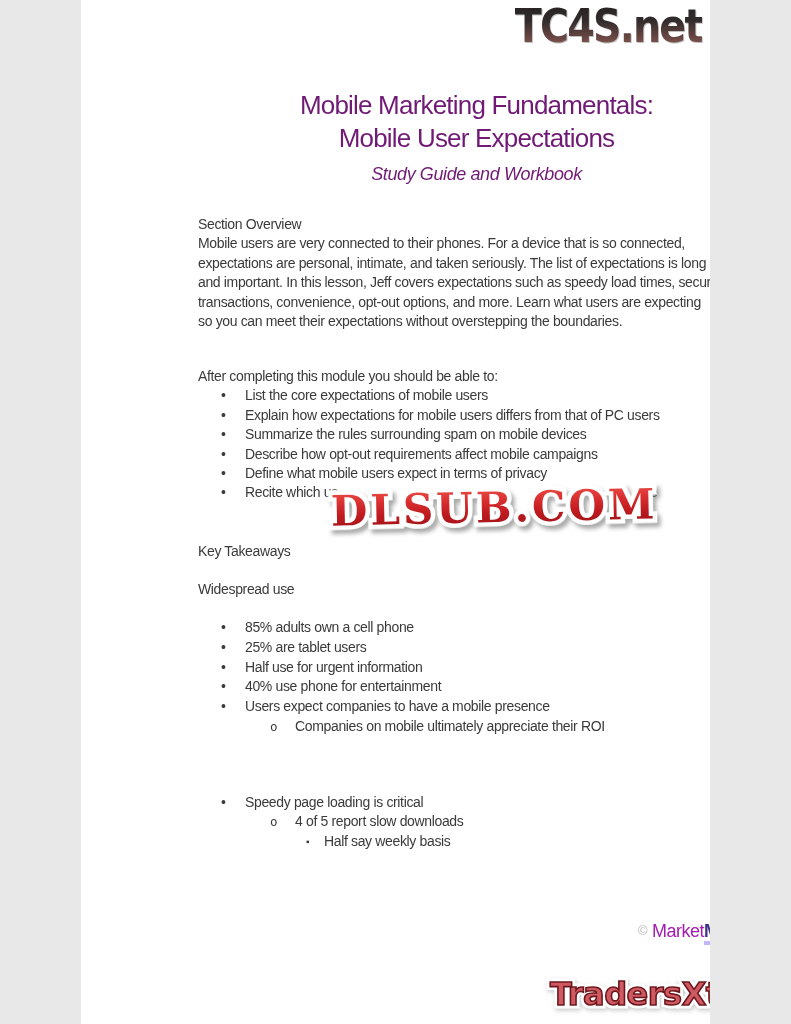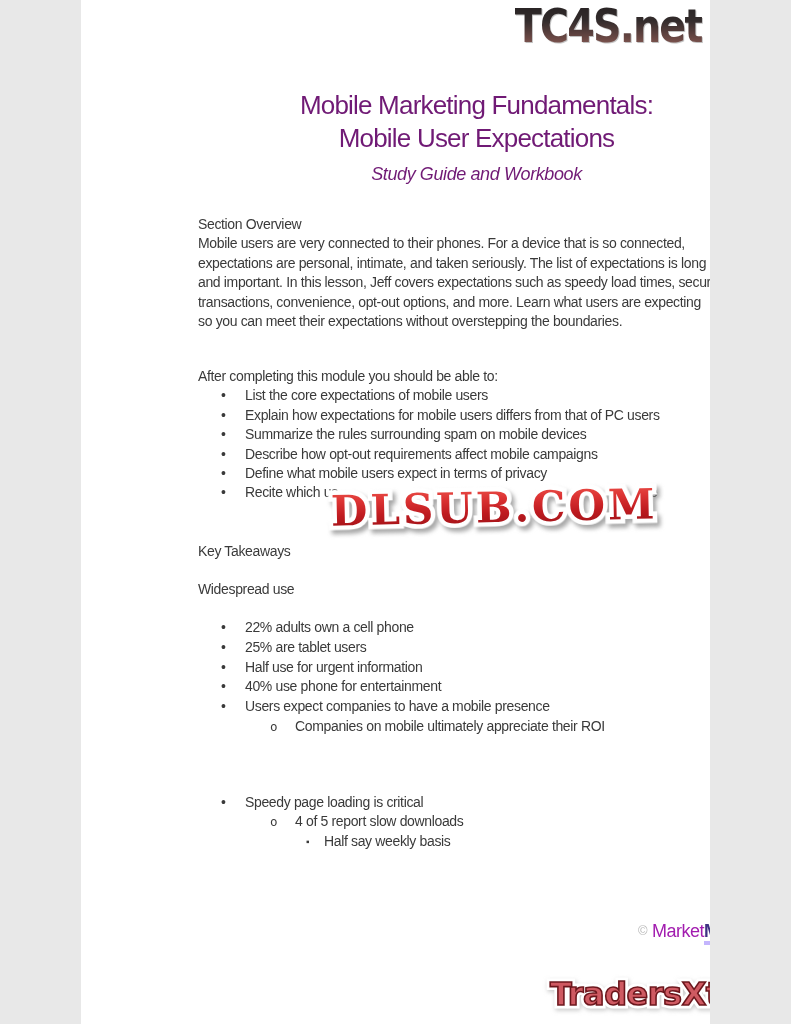--- a/index.html
+++ b/index.html
@@ -143,21 +143,21 @@
     <div class="h">Key Takeaways</div>
   </div>
 
   <div class="blk" style="top:580px">
     <div>Widespread use</div>
   </div>
 
   <div class="blk ws-list" style="top:618px">
     <div class="li b1">
       <span class="mk mk1">•</span>
-      <span>22% adults own a cell phone</span>
+      <span>85% adults own a cell phone</span>
     </div>
     <div class="li b1">
       <span class="mk mk1">•</span>
       <span>25% are tablet users</span>
     </div>
     <div class="li b1">
       <span class="mk mk1">•</span>
       <span>Half use for urgent information</span>
     </div>
     <div class="li b1">

